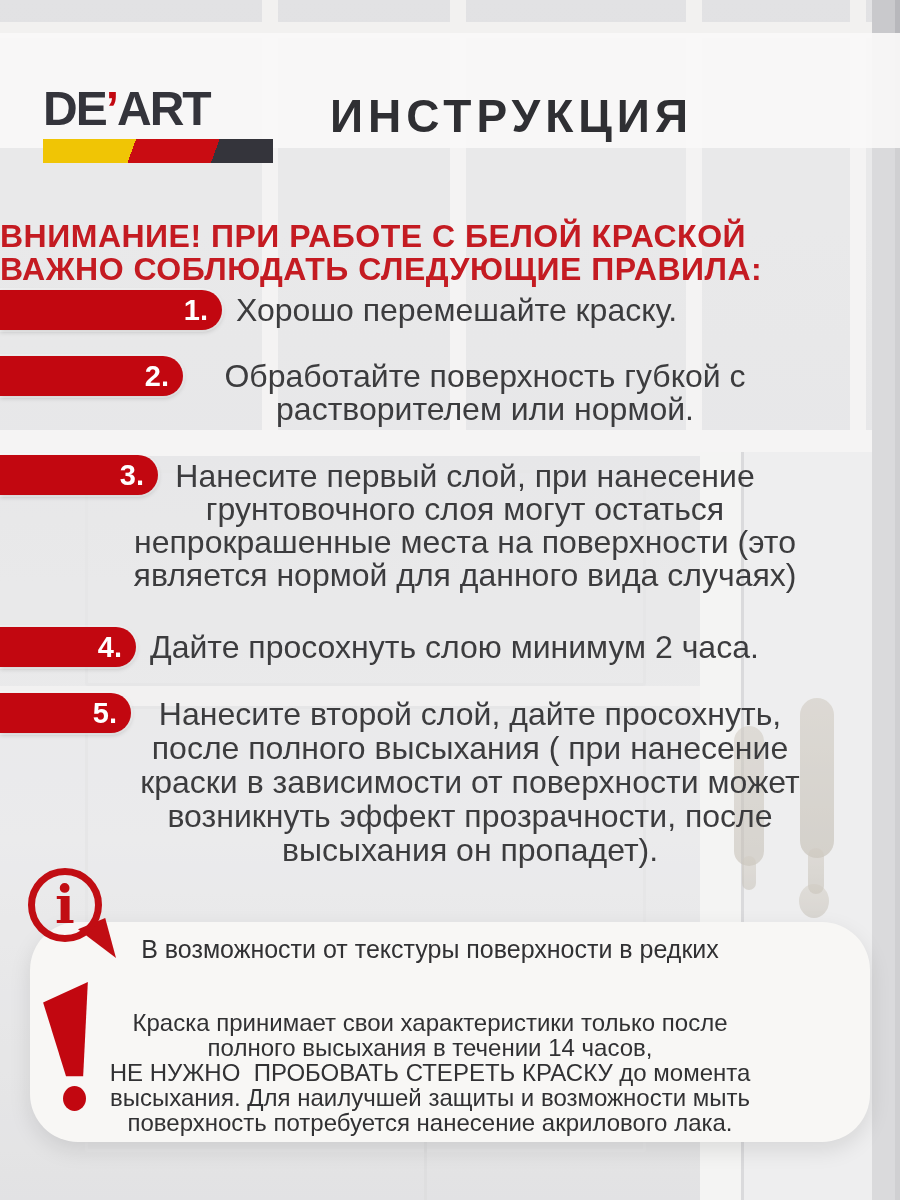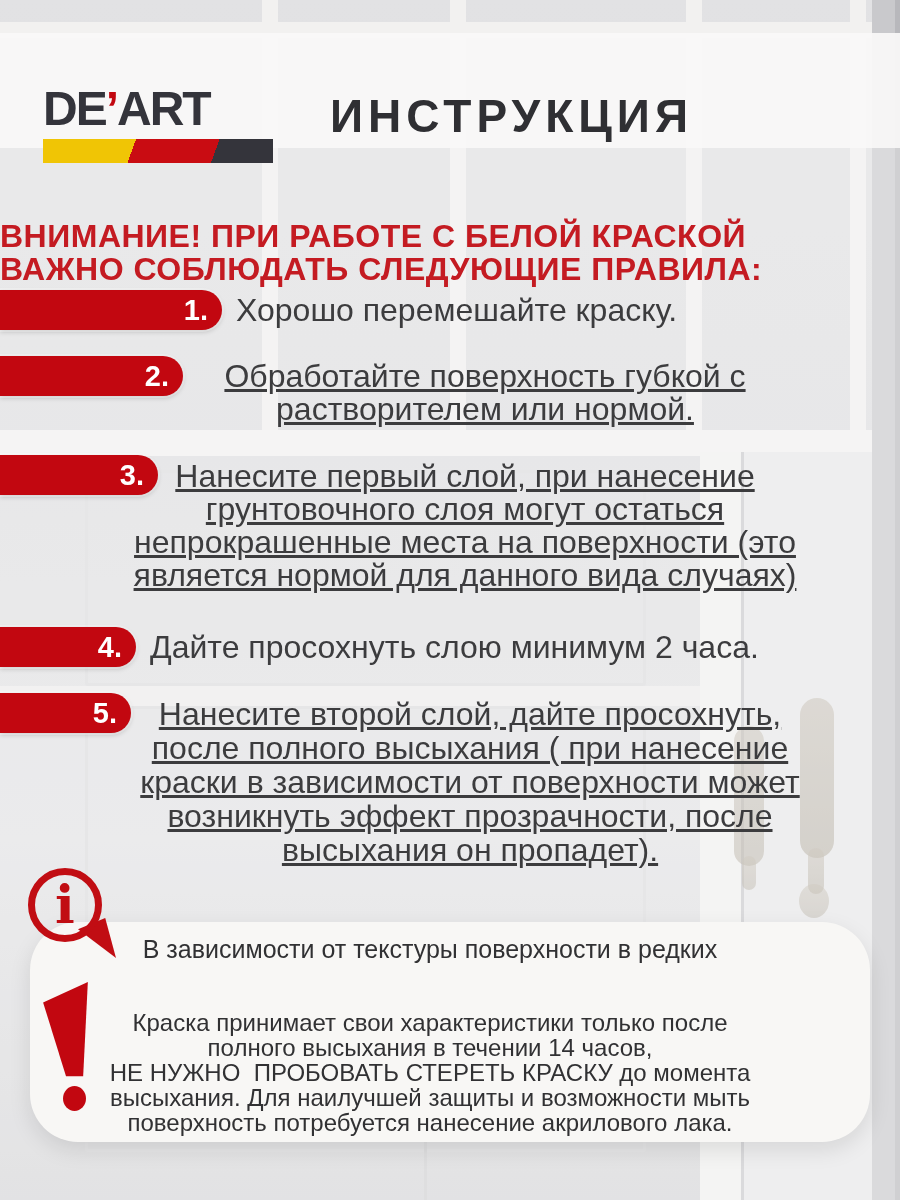--- a/index.html
+++ b/index.html
@@ -52,21 +52,21 @@
   .banner{
     position:absolute;left:0;height:40px;background:#c20710;
     border-radius:0 20px 20px 0;
     box-shadow:0 0 0 2px rgba(255,255,255,0.30),0 2px 5px rgba(0,0,0,0.18);
     color:#ffffff;font-weight:700;font-size:29px;line-height:40px;
     text-align:right;box-sizing:border-box;padding-right:14px;
   }
   .itext{
     position:absolute;color:#3c3c3e;font-size:32px;line-height:33px;
   }
-  .itext.center{text-align:center;text-decoration:underline;}
+  .itext.center{text-align:center;}
   .tline{display:block;white-space:pre;}
 
   
   .note-card{
     position:absolute;left:30px;top:922px;width:840px;height:220px;
     background:#f8f7f5;border-radius:48px;
     box-shadow:0 8px 22px rgba(0,0,0,0.10);
   }
   .note-block{position:absolute;left:60px;width:740px;text-align:center;color:#313133;}
   .note-block .tline{white-space:pre-wrap;}
@@ -169,21 +169,21 @@
     <span class="tline">Нанесите второй слой, дайте просохнуть,</span>
     <span class="tline">после полного высыхания ( при нанесение</span>
     <span class="tline">краски в зависимости от поверхности может</span>
     <span class="tline">возникнуть эффект прозрачности, после</span>
     <span class="tline">высыхания он пропадет).</span>
   </div>
 
   <div class="note-card"></div>
 
   <div class="note-block nb1">
-    <span class="tline">В зависимости от текстуры поверхности в редких</span>
+    <span class="tline">В возможности от текстуры поверхности в редких</span>
   </div>
 
   <div class="note-block nb2">
     <span class="tline">Краска принимает свои характеристики только после</span>
     <span class="tline">полного высыхания в течении 14 часов,</span>
     <span class="tline">НЕ НУЖНО  ПРОБОВАТЬ СТЕРЕТЬ КРАСКУ до момента</span>
     <span class="tline">высыхания. Для наилучшей защиты и возможности мыть</span>
     <span class="tline">поверхность потребуется нанесение акрилового лака.</span>
   </div>
 

